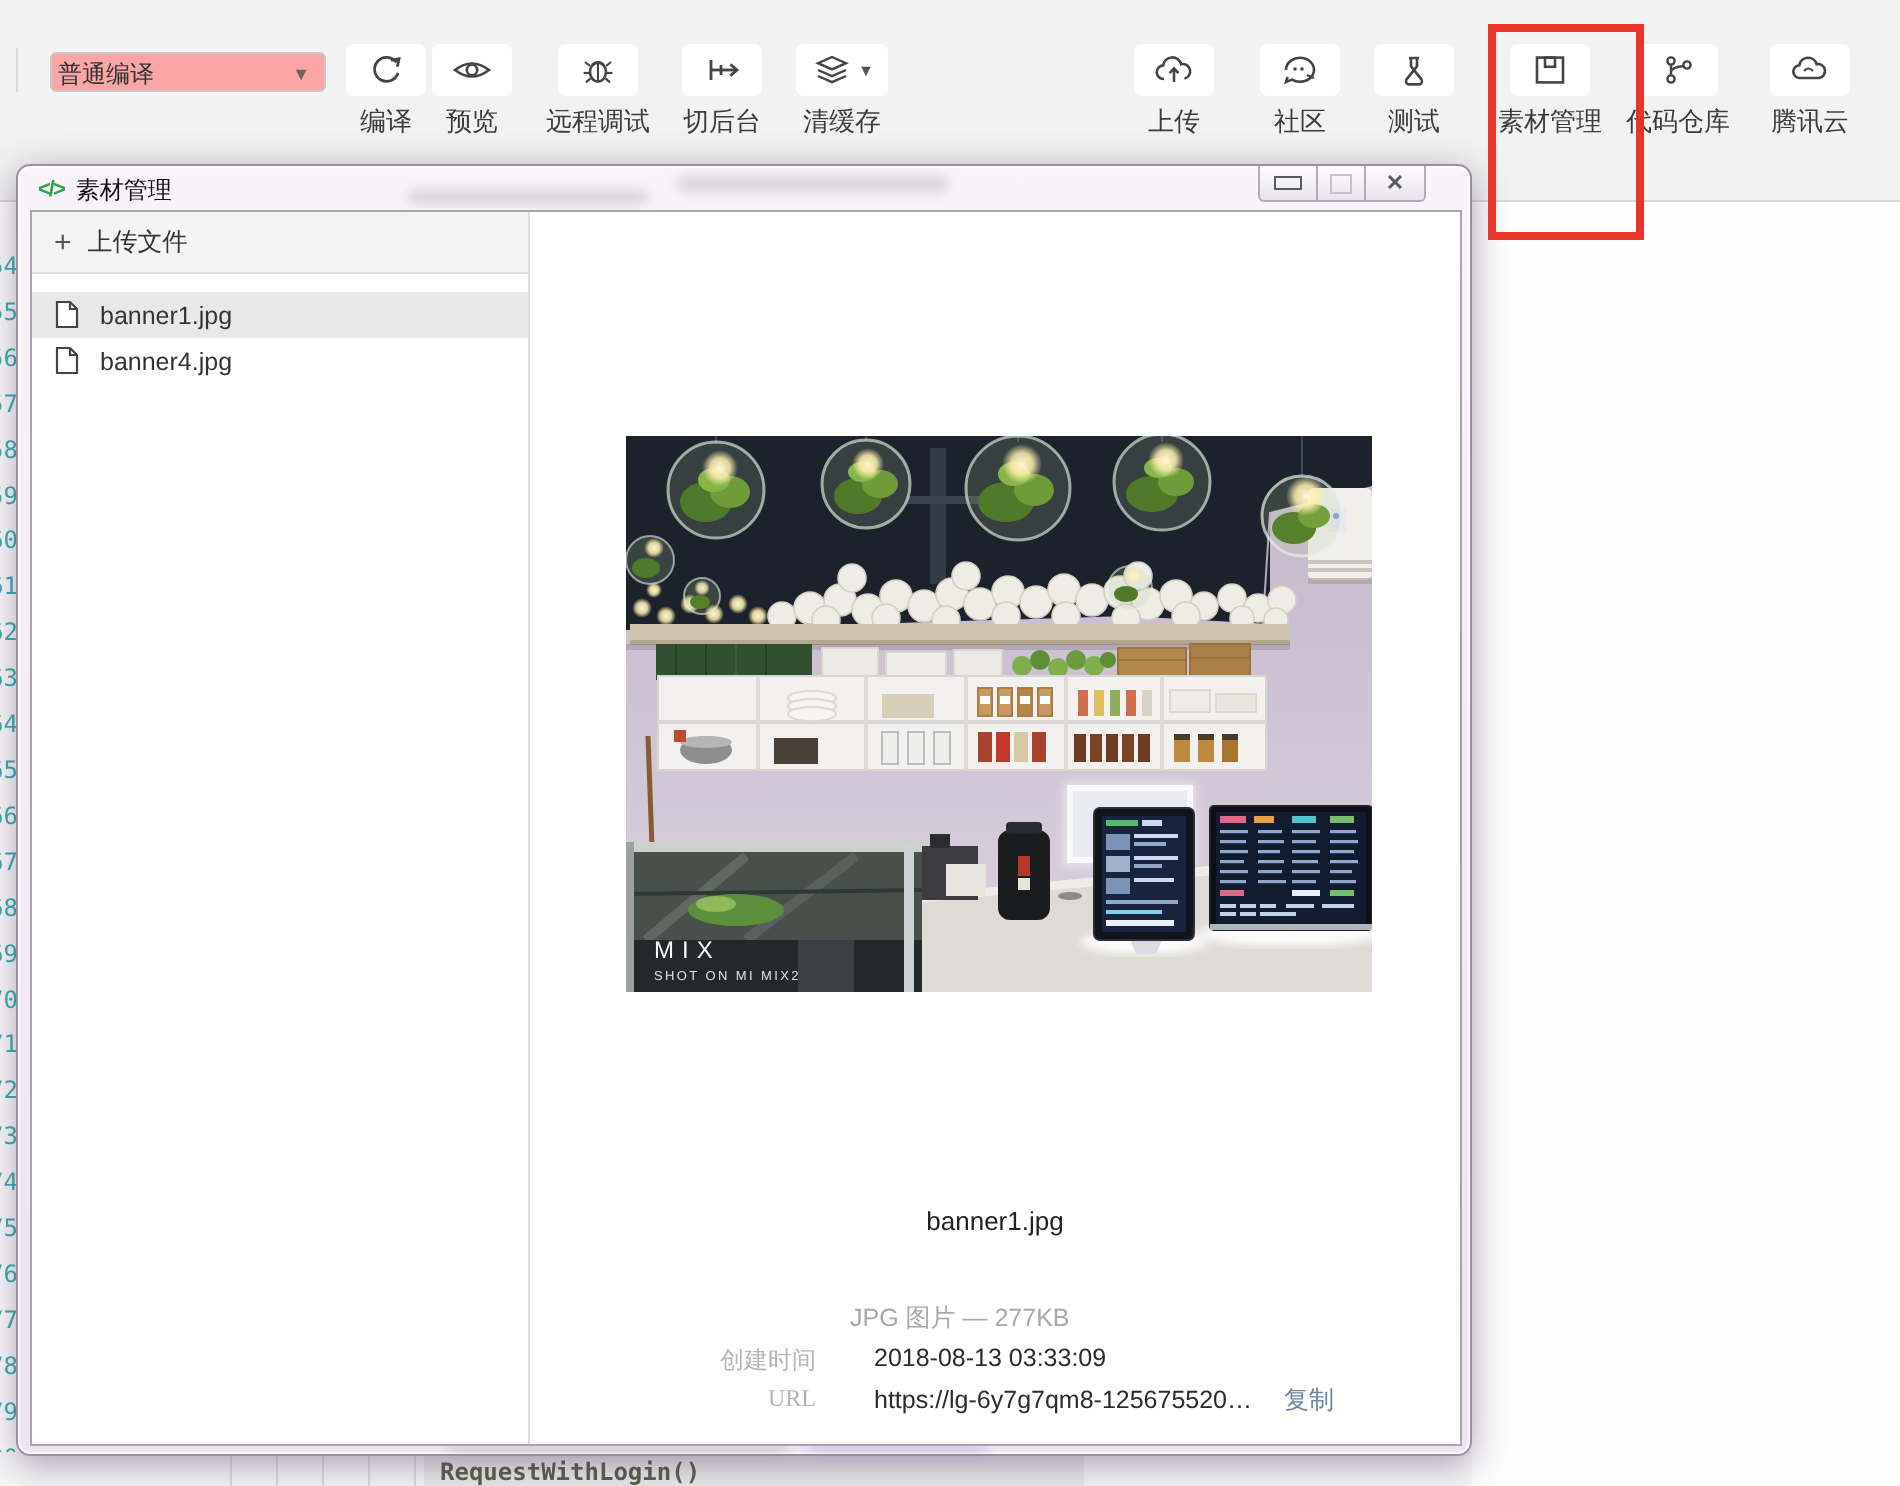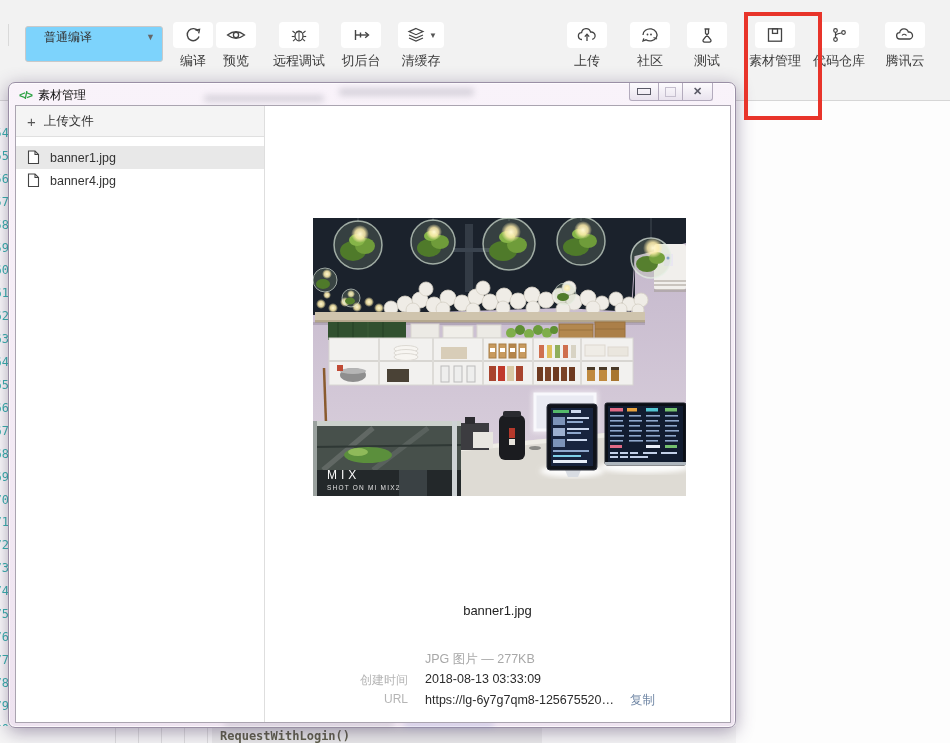--- a/index.html
+++ b/index.html
@@ -13,22 +13,22 @@
   .editor-e{position:absolute;left:1px;top:-18px;color:#8a8a8a;font-size:12px;}
   .indent-guides{position:absolute;left:0;top:626px;width:736px;height:17px;background:#f6f6f6;}
   .indent-guides .vg{position:absolute;top:0;width:1px;height:17px;background:#dcdcdc;}
   .code-frag{position:absolute;left:212px;top:626px;width:330px;height:17px;background:#e9e9e9;
              font-family:"DejaVu Sans Mono",monospace;font-size:12px;color:#5d5d49;overflow:hidden;}
   .code-frag span{position:absolute;left:8px;top:3px;font-weight:bold;}
 
   
   .toolbar{position:absolute;left:0;top:0;width:950px;height:100px;background:#f2f2f2;border-bottom:1px solid #d6d6d6;z-index:2;}
   .tb-sep{position:absolute;left:8px;top:24px;width:1px;height:22px;background:#d9d9d9;}
-  .compile-select{position:absolute;left:25px;top:26px;width:138px;height:36px;background:#7dd3fc;border:1px solid #c9c9c9;border-radius:3px;
-                  font-size:12px;color:#333;line-height:20px;padding-left:18px;box-sizing:border-box;}
+  .compile-select{position:absolute;left:25px;top:26px;width:138px;height:20px;background:#fca5a5;border:1px solid #c9c9c9;border-radius:3px;
+                  font-size:12px;color:#333;line-height:20px;padding-left:3px;box-sizing:border-box;}
   .compile-select .caret{position:absolute;right:7px;top:0;color:#666;font-size:9px;line-height:20px;}
   .tb-btn{position:absolute;top:22px;width:64px;text-align:center;}
   .tb-btn .icon-box{width:40px;height:26px;margin:0 auto;background:#fff;border-radius:4px;display:flex;align-items:center;justify-content:center;}
   .tb-btn .icon-box.wcaret{width:46px;}
   .tb-btn .lbl{margin-top:4px;font-size:13px;color:#3c3c3c;white-space:nowrap;}
   .tb-btn svg{display:block;}
   .caret-sm{font-size:8px;color:#555;margin-left:2px;}
 
   
   .highlight-box{position:absolute;left:744px;top:12px;width:70px;height:100px;border:4px solid #e8342a;z-index:8;}
@@ -57,22 +57,22 @@
   .file-list{margin-top:9px;}
   .file-row{height:23px;display:flex;align-items:center;gap:10px;padding-left:11px;font-size:12.5px;color:#333;cursor:pointer;}
   .file-row.selected{background:#e8e8e8;}
   .file-row svg{flex:0 0 auto;}
 
   .preview{position:relative;flex:1;}
   .photo{position:absolute;left:48px;top:112px;}
   .pv-filename{position:absolute;left:0;top:497px;width:100%;text-align:center;font-size:13px;color:#222;}
   .pv-meta{position:absolute;left:160px;top:545px;font-size:12.5px;color:#a8a8a8;}
   .pv-row{position:absolute;left:0;width:100%;font-size:12.5px;}
-  .pv-row .k{position:absolute;left:0;width:143px;text-align:right;color:#b5b5b5;font-size:12px;}
-  .pv-row .v{position:absolute;left:160px;color:#2b2b2b;white-space:nowrap;}
+  .pv-row .k{position:absolute;left:0;width:143px;text-align:right;color:#b5b5b5;font-size:12px;font-family:Liberation Serif, serif;}
+  .pv-row .v{position:absolute;left:172px;color:#2b2b2b;white-space:nowrap;}
   .copy-link{color:#6d84a3;margin-left:16px;cursor:pointer;}
 </style>
 </head>
 <body>
 
 <div class="stage">
 
   <div class="editor-bg">
     <div class="gutter">
         <div>54</div>

